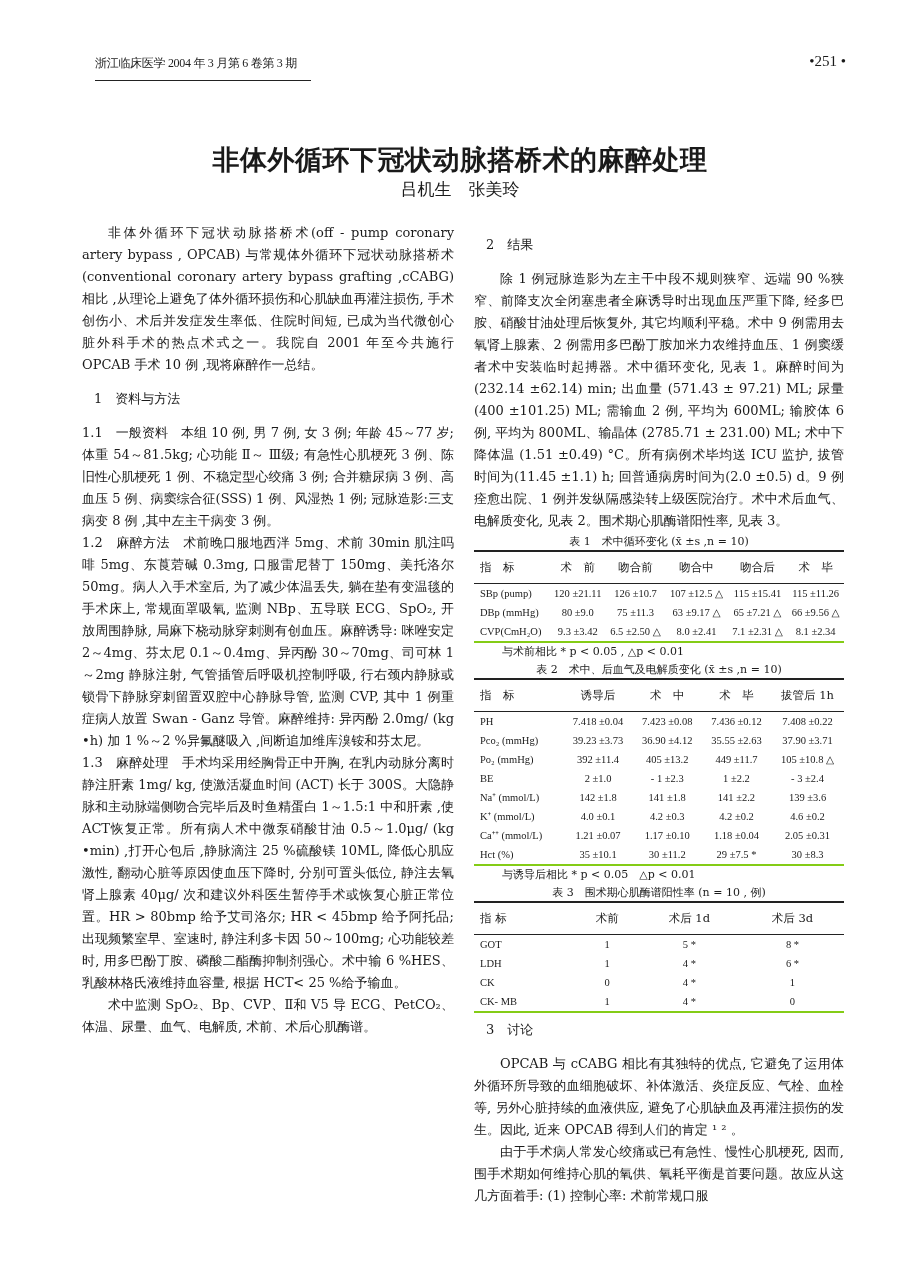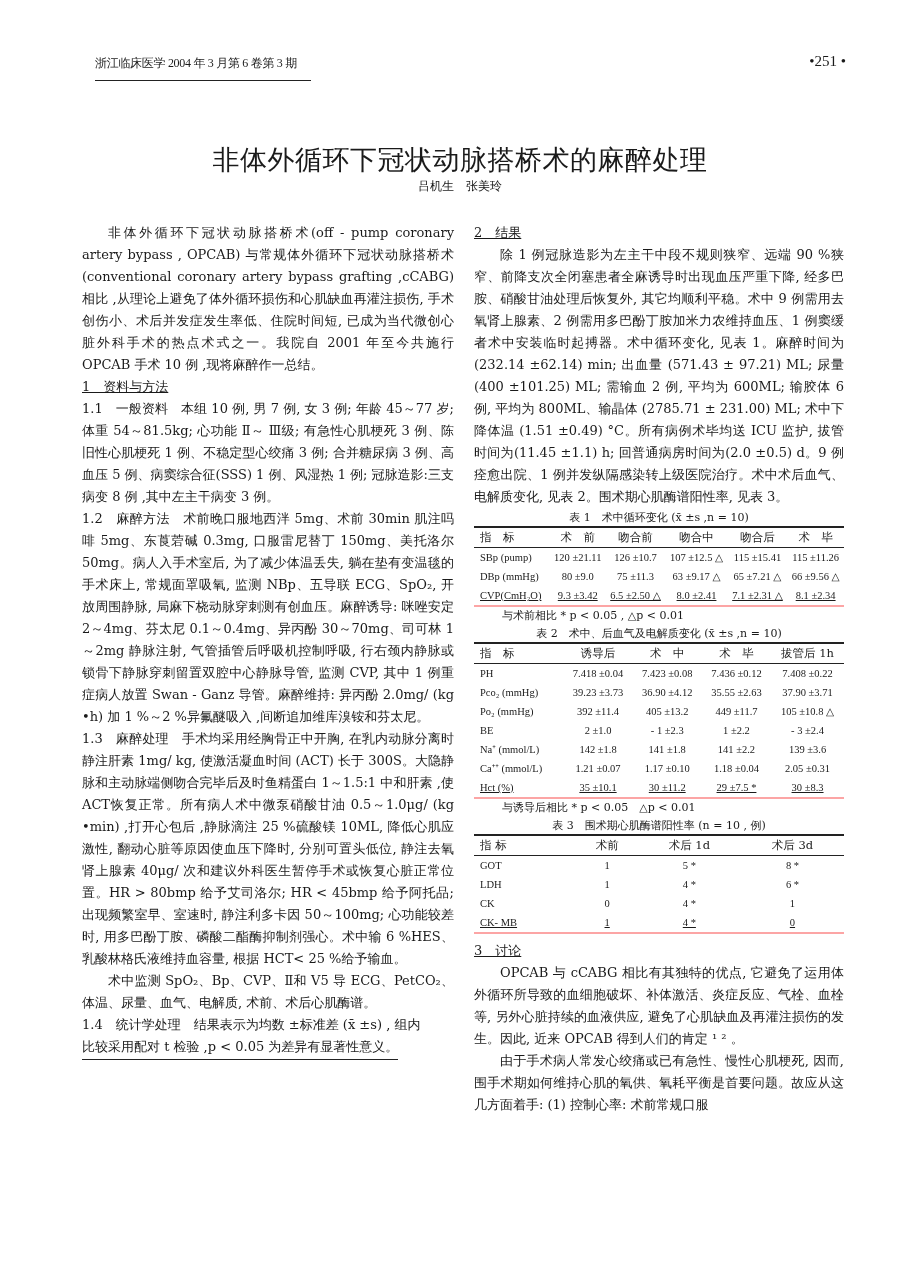--- a/index.html
+++ b/index.html
@@ -12,69 +12,65 @@
     font-family: "Liberation Serif", serif;
     border-bottom: 1px solid #222; padding-right: 14px; padding-bottom: 8px;
     letter-spacing: -0.3px;
   }
   .page-number {
     position: absolute; right: 74px; top: 53px; font-size: 15px;
     font-family: "Liberation Serif", serif;
   }
   .title {
     position: absolute; left: 0; width: 920px; top: 124px; text-align: center;
-    font-size: 27px; letter-spacing: 0.5px; font-weight: normal;
+    font-size: 27px; letter-spacing: 0.5px; font-weight: bold;
   }
   .authors {
     position: absolute; left: 0; width: 920px; top: 178px; text-align: center;
-    font-size: 12px; word-spacing: 10px;
+    font-size: 17px; word-spacing: 10px;
   }
   .col {
     position: absolute; top: 222px; font-size: 13px; line-height: 22px;
     text-align: justify;
   }
   .col-left { left: 82px; width: 372px; }
   .col-right { left: 474px; width: 370px; }
   .p { margin: 0; text-indent: 2em; }
-  .h { margin: 0; text-indent: 0; text-decoration: underline; }
+  .h { margin: 12px; text-indent: 0; }
   .p.noindent { text-indent: 0; }
   .underline-end { border-bottom: 1.5px solid #222; display: inline-block; padding-bottom: 1px; }
   .affil { margin-top: 14px; font-size: 12px; padding-left: 22px; text-indent: 0; }
   .tbl-caption { text-align: center; font-size: 11px; line-height: 16px; margin-top: 2px; }
   table.tbl {
     width: 100%; border-collapse: collapse; font-size: 10.5px; line-height: 17px;
     font-family: "Liberation Serif", serif;
   }
   table.tbl thead tr { border-top: 2px solid #222; border-bottom: 1px solid #222; }
-  table.tbl tbody tr:last-child { border-bottom: 2px solid #fca5a5; text-decoration: underline; }
-  table.tbl th { font-weight: normal; font-size: 11.5px; padding: 1px 2px; text-align: center; font-family: "DejaVu Serif", serif; }
+  table.tbl tbody tr:last-child { border-bottom: 2px solid #84cc16; }
+  table.tbl th { font-weight: normal; font-size: 11.5px; padding: 7px 2px; text-align: center; font-family: "DejaVu Serif", serif; }
   table.tbl td { padding: 1px 2px; white-space: nowrap; text-align: center; }
   table.tbl td:first-child, table.tbl th:first-child { text-align: left; padding-left: 6px; }
   .tbl-note { font-size: 11px; line-height: 17px; padding-left: 28px; }
 </style>
 </head>
 <body>
 
 <div class="running-head">浙江临床医学 2004 年 3 月第 6 卷第 3 期</div>
 <div class="page-number">•251 •</div>
 
 <h1 class="title">非体外循环下冠状动脉搭桥术的麻醉处理</h1>
 <div class="authors">吕机生　张美玲</div>
 
 <div class="col col-left">
   <p class="p">非体外循环下冠状动脉搭桥术(off - pump coronary artery bypass , OPCAB) 与常规体外循环下冠状动脉搭桥术(conventional coronary artery bypass grafting ,cCABG) 相比 ,从理论上避免了体外循环损伤和心肌缺血再灌注损伤, 手术创伤小、术后并发症发生率低、住院时间短, 已成为当代微创心脏外科手术的热点术式之一。我院自 2001 年至今共施行 OPCAB 手术 10 例 ,现将麻醉作一总结。</p>
   <p class="h">1　资料与方法</p>
   <p class="p noindent">1.1　一般资料　本组 10 例, 男 7 例, 女 3 例; 年龄 45～77 岁; 体重 54～81.5kg; 心功能 Ⅱ～ Ⅲ级; 有急性心肌梗死 3 例、陈旧性心肌梗死 1 例、不稳定型心绞痛 3 例; 合并糖尿病 3 例、高血压 5 例、病窦综合征(SSS) 1 例、风湿热 1 例; 冠脉造影:三支病变 8 例 ,其中左主干病变 3 例。</p>
   <p class="p noindent">1.2　麻醉方法　术前晚口服地西泮 5mg、术前 30min 肌注吗啡 5mg、东莨菪碱 0.3mg, 口服雷尼替丁 150mg、美托洛尔 50mg。病人入手术室后, 为了减少体温丢失, 躺在垫有变温毯的手术床上, 常规面罩吸氧, 监测 NBp、五导联 ECG、SpO₂, 开放周围静脉, 局麻下桡动脉穿刺测有创血压。麻醉诱导: 咪唑安定 2～4mg、芬太尼 0.1～0.4mg、异丙酚 30～70mg、司可林 1～2mg 静脉注射, 气管插管后呼吸机控制呼吸, 行右颈内静脉或锁骨下静脉穿刺留置双腔中心静脉导管, 监测 CVP, 其中 1 例重症病人放置 Swan - Ganz 导管。麻醉维持: 异丙酚 2.0mg/ (kg •h) 加 1 %～2 %异氟醚吸入 ,间断追加维库溴铵和芬太尼。</p>
   <p class="p noindent">1.3　麻醉处理　手术均采用经胸骨正中开胸, 在乳内动脉分离时静注肝素 1mg/ kg, 使激活凝血时间 (ACT) 长于 300S。大隐静脉和主动脉端侧吻合完毕后及时鱼精蛋白 1～1.5:1 中和肝素 ,使 ACT恢复正常。所有病人术中微泵硝酸甘油 0.5～1.0μg/ (kg •min) ,打开心包后 ,静脉滴注 25 %硫酸镁 10ML, 降低心肌应激性, 翻动心脏等原因使血压下降时, 分别可置头低位, 静注去氧肾上腺素 40μg/ 次和建议外科医生暂停手术或恢复心脏正常位置。HR &gt; 80bmp 给予艾司洛尔; HR &lt; 45bmp 给予阿托品; 出现频繁室早、室速时, 静注利多卡因 50～100mg; 心功能较差时, 用多巴酚丁胺、磷酸二酯酶抑制剂强心。术中输 6 %HES、乳酸林格氏液维持血容量, 根据 HCT&lt; 25 %给予输血。</p>
   <p class="p">术中监测 SpO₂、Bp、CVP、Ⅱ和 V5 导 ECG、PetCO₂、体温、尿量、血气、电解质, 术前、术后心肌酶谱。</p>
-  <p class="p noindent">
-    <span>1.4　统计学处理　结果表示为均数 ±标准差 (x̄ ±s) , 组内</span><br>
-    <span class="underline-end">比较采用配对 t 检验 ,p &lt; 0.05 为差异有显著性意义。</span>
-  </p>
 </div>
 
 <div class="col col-right">
   <p class="h">2　结果</p>
   <p class="p">除 1 例冠脉造影为左主干中段不规则狭窄、远端 90 %狭窄、前降支次全闭塞患者全麻诱导时出现血压严重下降, 经多巴胺、硝酸甘油处理后恢复外, 其它均顺利平稳。术中 9 例需用去氧肾上腺素、2 例需用多巴酚丁胺加米力农维持血压、1 例窦缓者术中安装临时起搏器。术中循环变化, 见表 1。麻醉时间为 (232.14 ±62.14) min; 出血量 (571.43 ± 97.21) ML; 尿量 (400 ±101.25) ML; 需输血 2 例, 平均为 600ML; 输胶体 6 例, 平均为 800ML、输晶体 (2785.71 ± 231.00) ML; 术中下降体温 (1.51 ±0.49) °C。所有病例术毕均送 ICU 监护, 拔管时间为(11.45 ±1.1) h; 回普通病房时间为(2.0 ±0.5) d。9 例痊愈出院、1 例并发纵隔感染转上级医院治疗。术中术后血气、电解质变化, 见表 2。围术期心肌酶谱阳性率, 见表 3。</p>
 
   <div>
     <div class="tbl-caption">表 1　术中循环变化 (x̄ ±s ,n = 10)</div>
     <table class="tbl">
       <thead>
@@ -159,20 +155,27 @@
             <td>- 3 ±2.4</td>
           </tr>
           <tr>
             <td>Na⁺ (mmol/L)</td>
             <td>142 ±1.8</td>
             <td>141 ±1.8</td>
             <td>141 ±2.2</td>
             <td>139 ±3.6</td>
           </tr>
           <tr>
+            <td>K⁺ (mmol/L)</td>
+            <td>4.0 ±0.1</td>
+            <td>4.2 ±0.3</td>
+            <td>4.2 ±0.2</td>
+            <td>4.6 ±0.2</td>
+          </tr>
+          <tr>
             <td>Ca⁺⁺ (mmol/L)</td>
             <td>1.21 ±0.07</td>
             <td>1.17 ±0.10</td>
             <td>1.18 ±0.04</td>
             <td>2.05 ±0.31</td>
           </tr>
           <tr>
             <td>Hct (%)</td>
             <td>35 ±10.1</td>
             <td>30 ±11.2</td>

